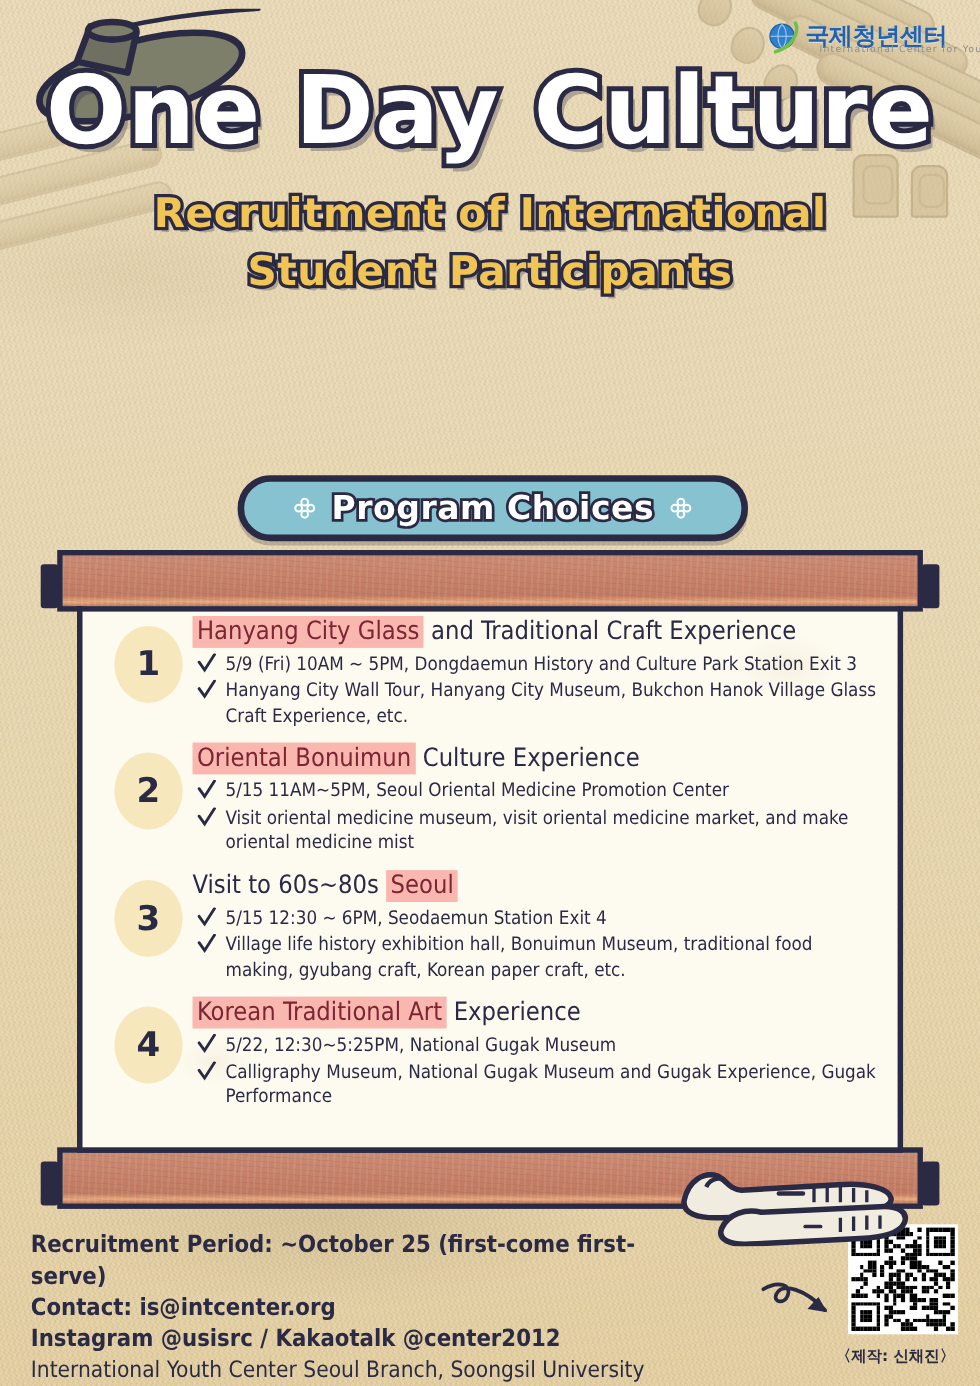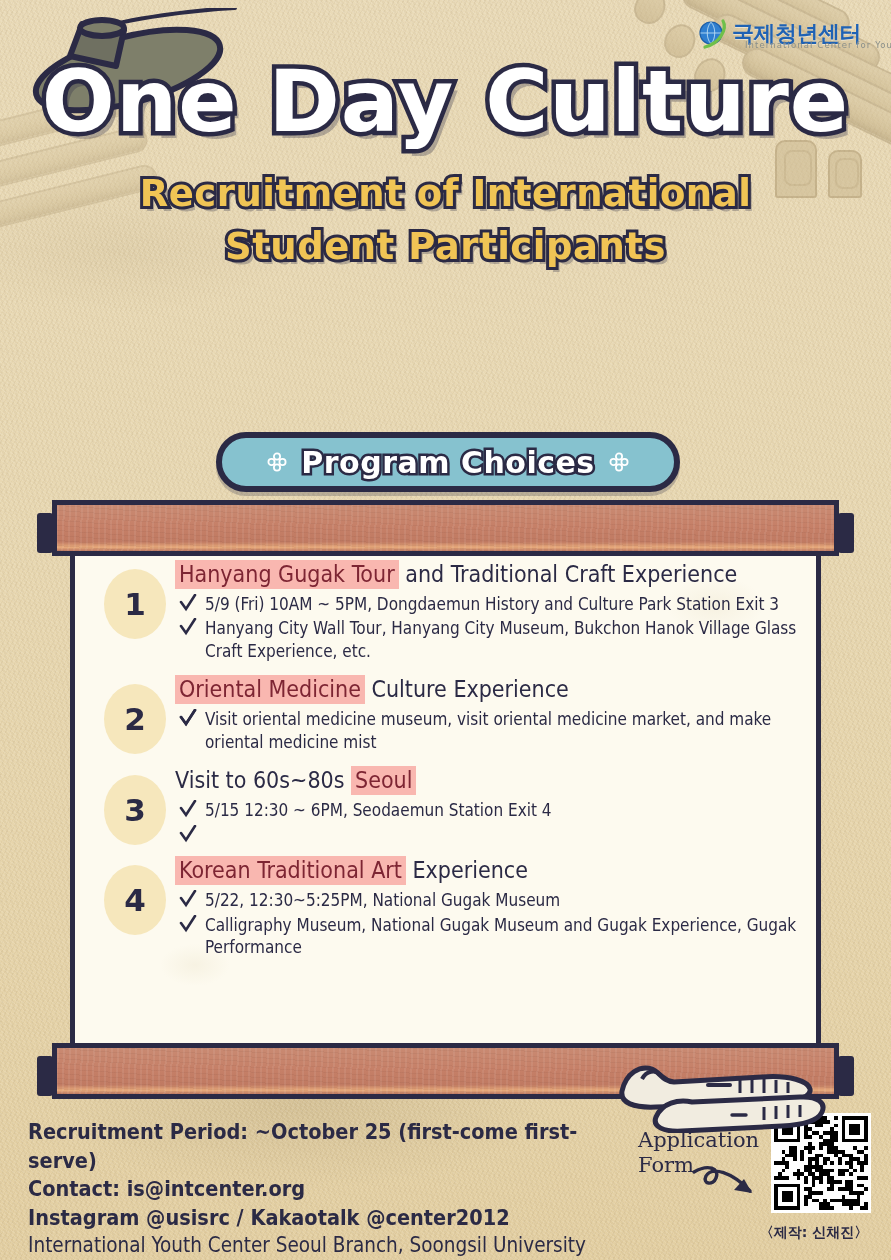--- a/index.html
+++ b/index.html
@@ -292,21 +292,21 @@
   </svg>
 
   <div id="box">
     <div id="list">
 
       <div class="item">
         <div class="numwrap">
           <div class="num">1</div>
         </div>
         <div class="body">
-          <div class="ihead"><span class="hl">Hanyang Gugak Tour</span><span> and Traditional Craft Experience</span></div>
+          <div class="ihead"><span class="hl">Hanyang City Glass</span><span> and Traditional Craft Experience</span></div>
           <ul class="bullets">
             <li>
               <svg class="chk" viewBox="0 0 18 18">
                   <path d="M2 8 L7 15 L16 1" stroke="#2b2a45" stroke-width="2.6" fill="none" stroke-linecap="round"></path>
                 </svg>
               <span>5/9 (Fri) 10AM ~ 5PM,  Dongdaemun History and Culture Park Station Exit 3</span>
             </li>
             <li>
               <svg class="chk" viewBox="0 0 18 18">
                   <path d="M2 8 L7 15 L16 1" stroke="#2b2a45" stroke-width="2.6" fill="none" stroke-linecap="round"></path>
@@ -315,26 +315,27 @@
             </li>
           </ul>
         </div>
       </div>
 
       <div class="item">
         <div class="numwrap">
           <div class="num">2</div>
         </div>
         <div class="body">
-          <div class="ihead"><span class="hl">Oriental Medicine</span><span> Culture Experience</span></div>
+          <div class="ihead"><span class="hl">Oriental Bonuimun</span><span> Culture Experience</span></div>
           <ul class="bullets">
             <li>
               <svg class="chk" viewBox="0 0 18 18">
                   <path d="M2 8 L7 15 L16 1" stroke="#2b2a45" stroke-width="2.6" fill="none" stroke-linecap="round"></path>
                 </svg>
+              <span>5/15 11AM~5PM,  Seoul Oriental Medicine Promotion Center</span>
             </li>
             <li>
               <svg class="chk" viewBox="0 0 18 18">
                   <path d="M2 8 L7 15 L16 1" stroke="#2b2a45" stroke-width="2.6" fill="none" stroke-linecap="round"></path>
                 </svg>
               <span>Visit oriental medicine museum, visit oriental medicine market,  and make oriental medicine mist</span>
             </li>
           </ul>
         </div>
       </div>
@@ -349,20 +350,21 @@
             <li>
               <svg class="chk" viewBox="0 0 18 18">
                   <path d="M2 8 L7 15 L16 1" stroke="#2b2a45" stroke-width="2.6" fill="none" stroke-linecap="round"></path>
                 </svg>
               <span>5/15 12:30 ~ 6PM,  Seodaemun Station Exit 4</span>
             </li>
             <li>
               <svg class="chk" viewBox="0 0 18 18">
                   <path d="M2 8 L7 15 L16 1" stroke="#2b2a45" stroke-width="2.6" fill="none" stroke-linecap="round"></path>
                 </svg>
+              <span>Village life history exhibition hall,  Bonuimun Museum,  traditional food making,  gyubang craft,  Korean paper craft,  etc.</span>
             </li>
           </ul>
         </div>
       </div>
 
       <div class="item">
         <div class="numwrap">
           <div class="num">4</div>
         </div>
         <div class="body">
@@ -387,24 +389,20 @@
     </div>
   </div>
 
   <div id="footer">
     <div class="l1">Recruitment Period: ~October 25 (first-come first-serve)</div>
     <div class="l2">Contact: is@intcenter.org</div>
     <div class="l3">Instagram @usisrc / Kakaotalk @center2012</div>
     <div class="l4">International Youth Center Seoul Branch, Soongsil University Branch, Shanghai Branch</div>
   </div>
 
-  <div id="appform">
-    <div>Application</div>
-    <div>Form</div>
-  </div>
   <svg id="arrow" viewBox="0 0 90 48">
     <path d="M4 14 C18 6 30 10 26 20 C23 28 12 26 16 18 C22 8 42 14 60 33" stroke="#2b2a45" stroke-width="3.4" fill="none" stroke-linecap="round"></path>
     <path d="M44 32 L62 35 L54 21" fill="#2b2a45"></path>
   </svg>
 
   <div id="qr">
     <div id="qrgrid">
         <i style="background: rgb(0, 0, 0);"></i>
         <i style="background: rgb(0, 0, 0);"></i>
         <i style="background: rgb(0, 0, 0);"></i>

